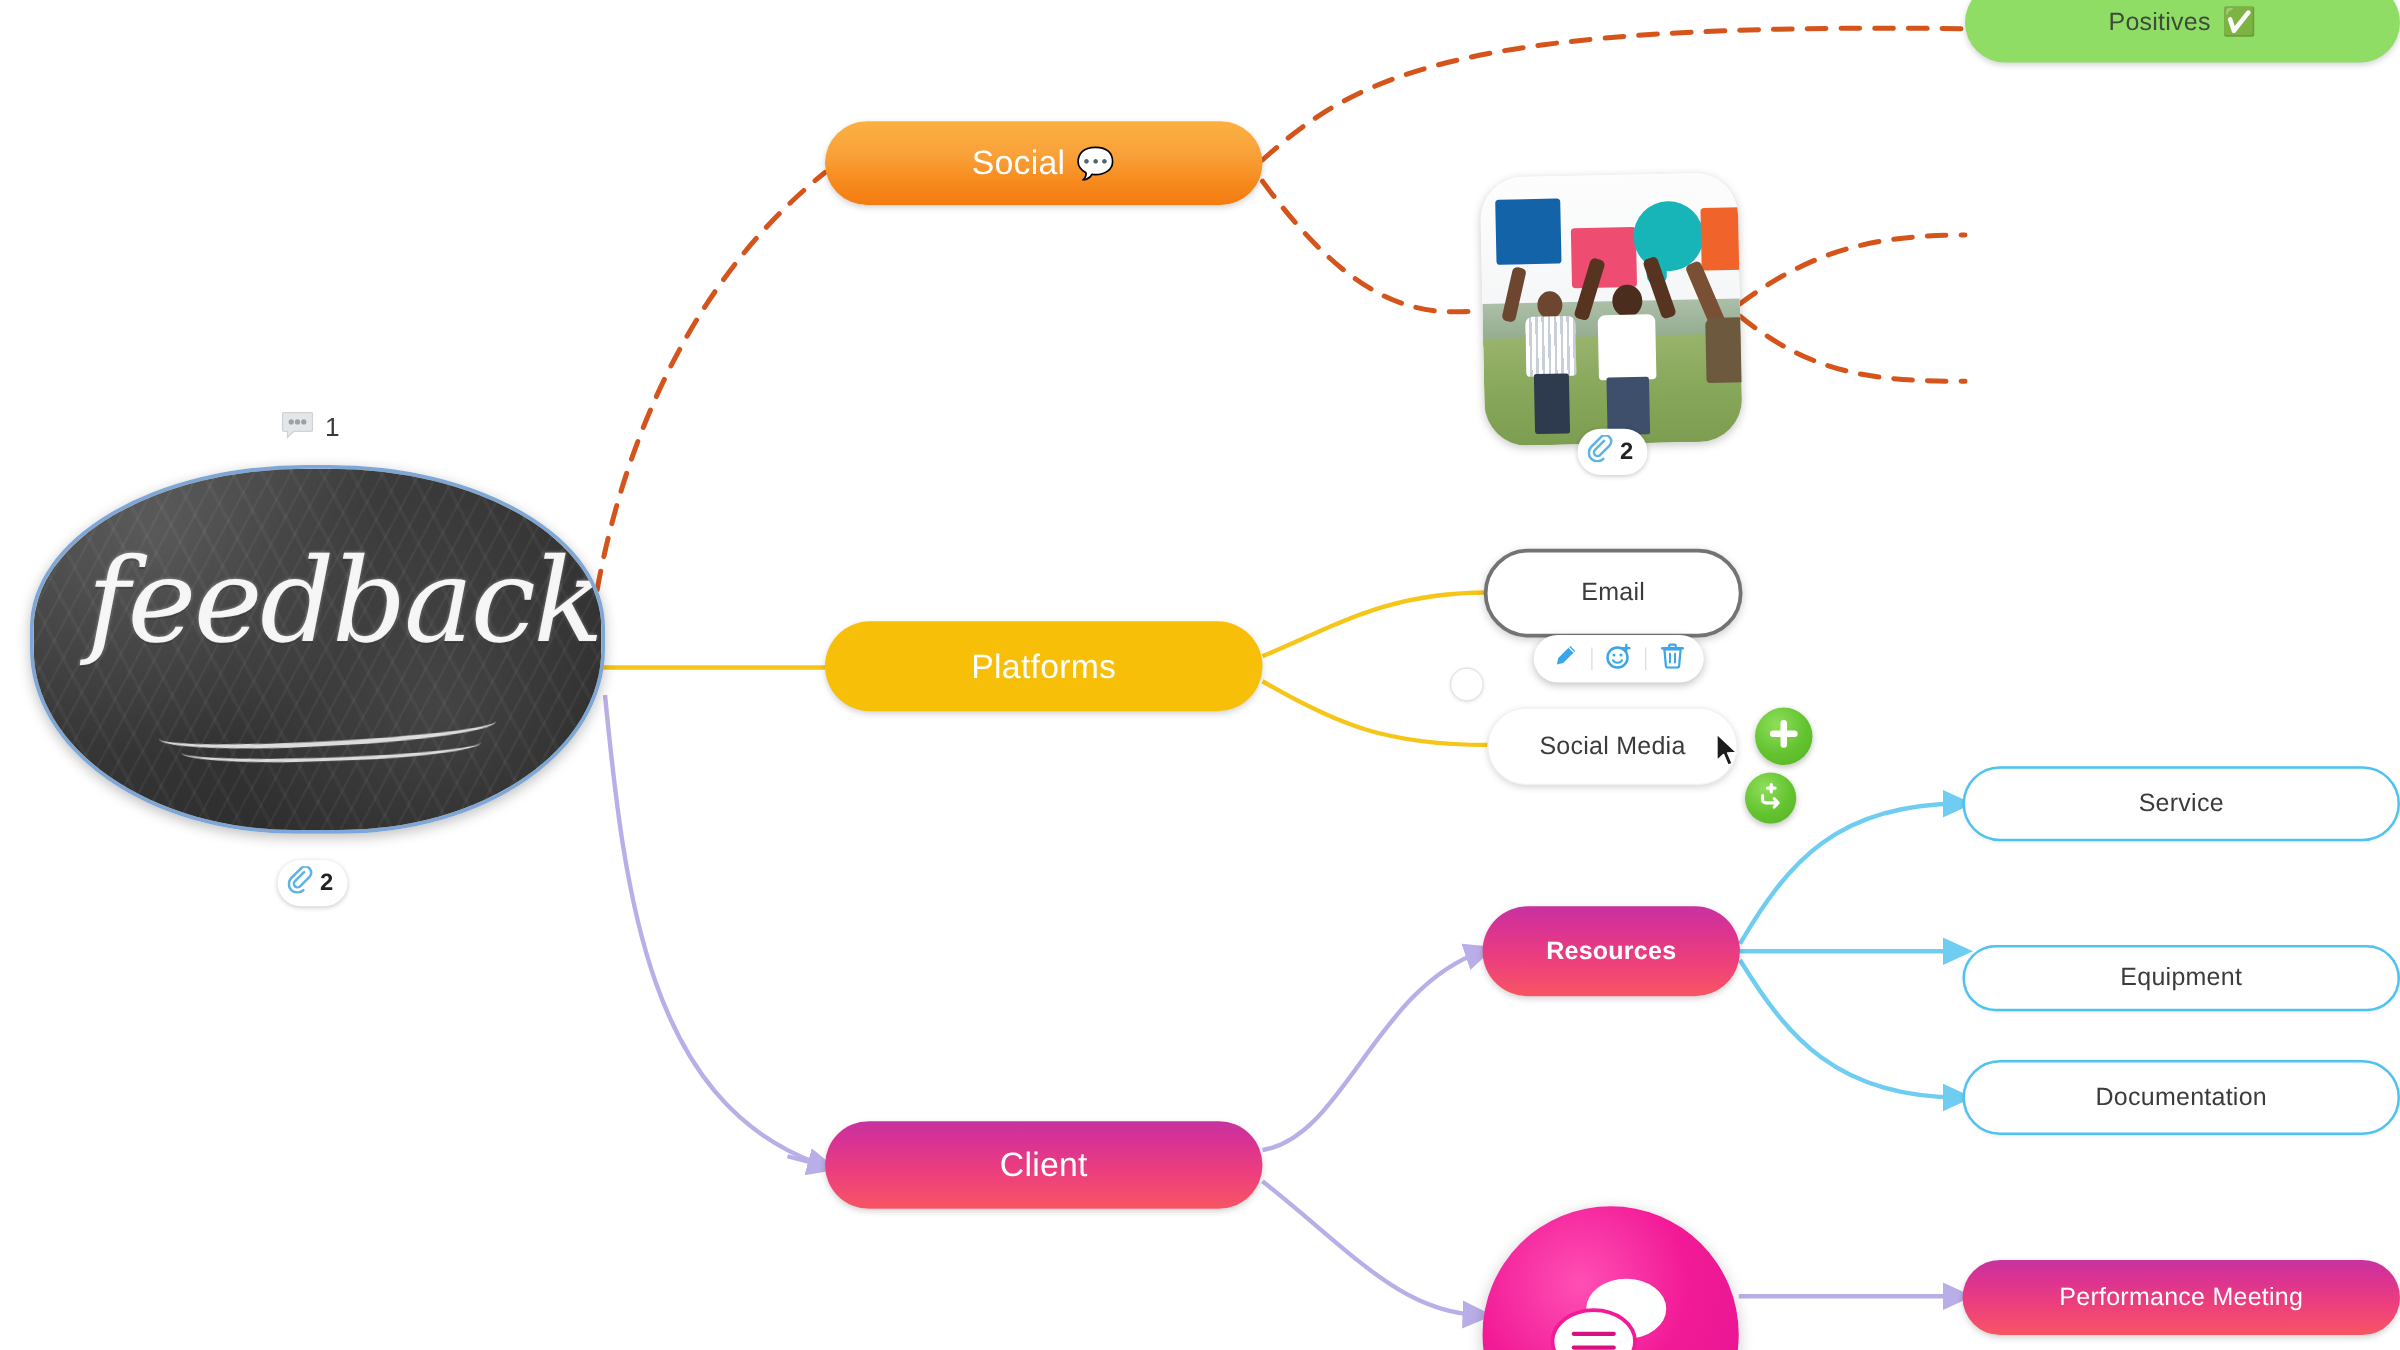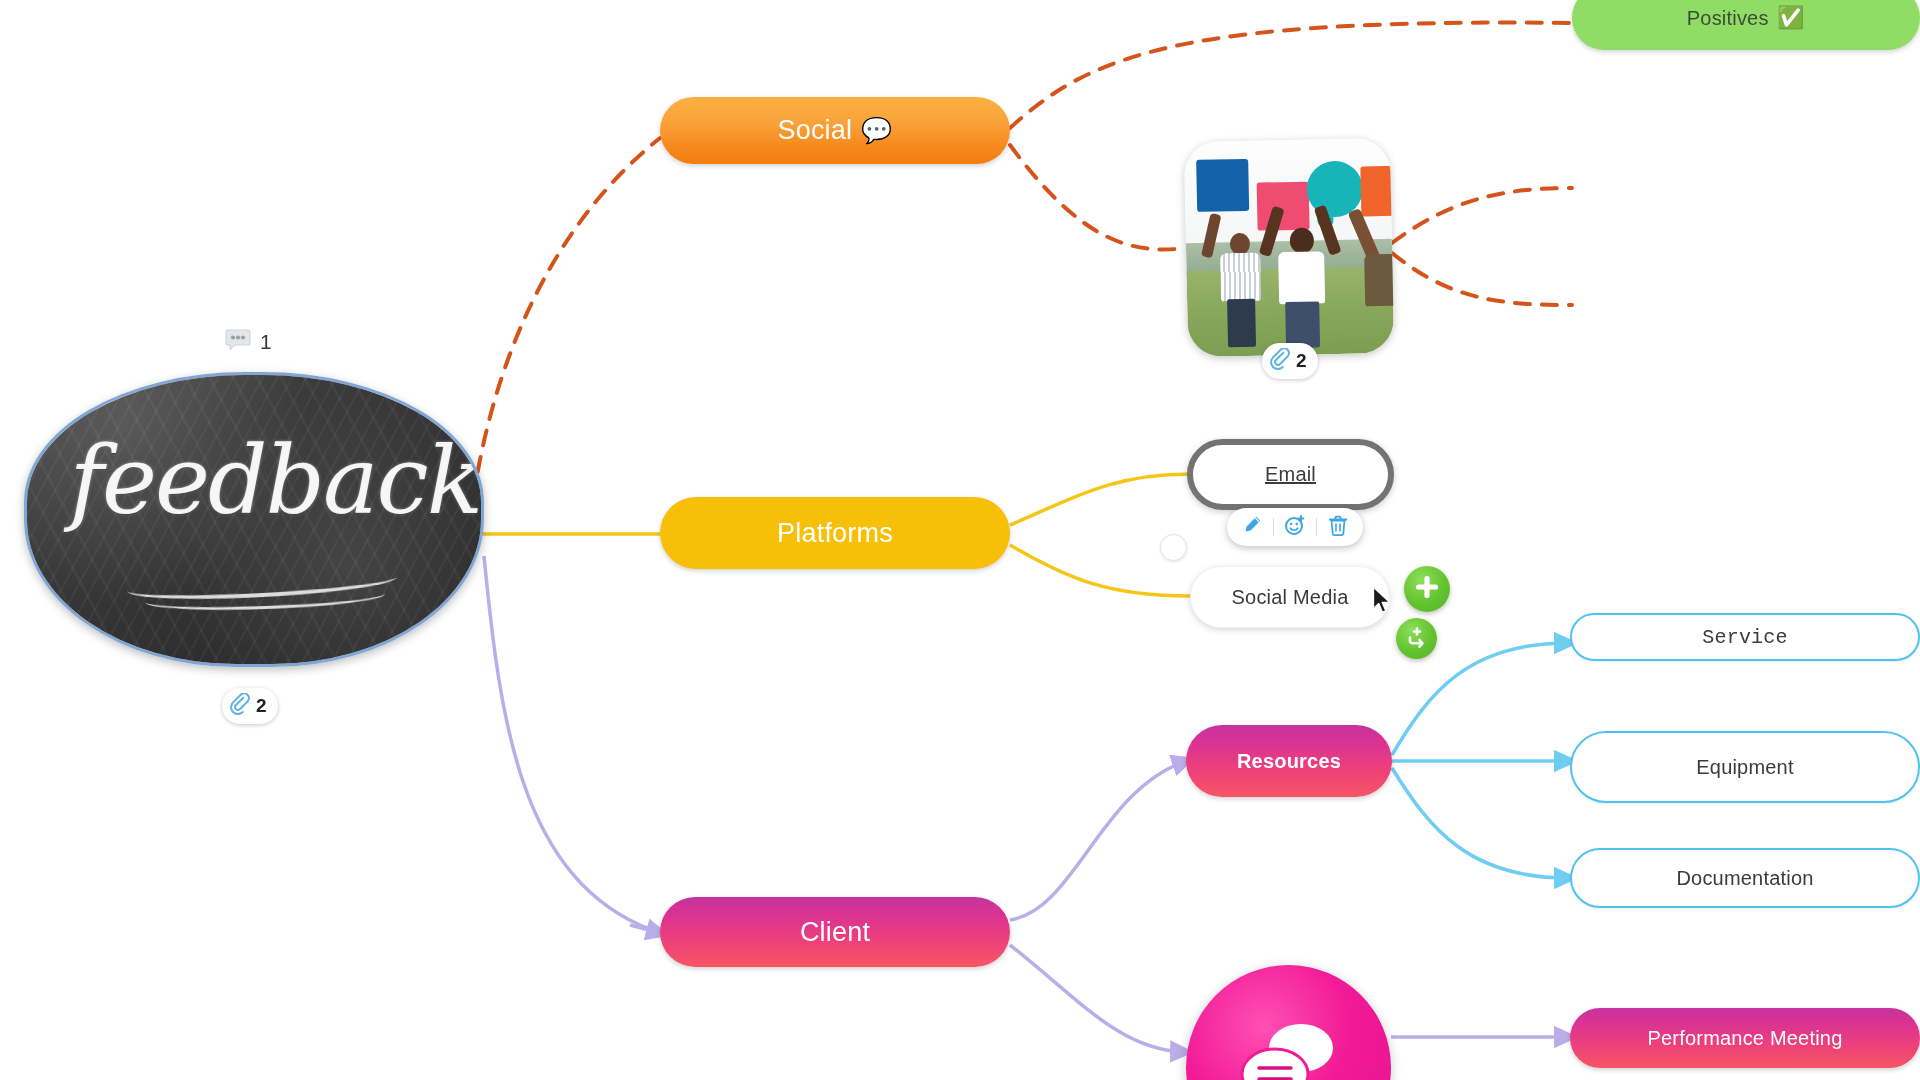--- a/index.html
+++ b/index.html
@@ -60,23 +60,22 @@
   .white-node {
     background: #ffffff;
     color: #3b3b3b;
     border-radius: 999px;
     box-shadow: 0 2px 6px rgba(0,0,0,.16);
     font-size: 20px;
   }
   .white-node.cyan { border: 2.5px solid #4ec3f0; box-shadow: 0 1px 3px rgba(0,0,0,.08); }
   .white-node.plain { border: 1px solid #f2f2f2; }
   .white-node.selected {
-    border: 6px solid #737373;
+    border: 3px solid #737373;
     box-shadow: 0 2px 7px rgba(0,0,0,.2);
-    text-decoration: underline;
   }
 
   
   #central-node {
     position: absolute;
     left: 24px; top: 372px;
     width: 460px; height: 295px;
     border-radius: 48% 48% 46% 46% / 44% 44% 50% 50%;
     overflow: visible;
     box-shadow: 0 3px 10px rgba(0,0,0,.25);
@@ -439,25 +438,25 @@
   </div>
 
   <div class="node pill lvl1 magenta-grad" style="left:660px; top:897px; width:350px; height:70px;">
     <span>Client</span>
   </div>
 
   <div class="node pill lvl2 magenta-grad" style="left:1186px; top:725px; width:206px; height:72px;font-weight:bold;">
     <span>Resources</span>
   </div>
 
-  <div class="node white-node cyan" style="left:1570px; top:613px; width:350px; height:48px;font-family:Liberation Mono, monospace;">
+  <div class="node white-node cyan" style="left:1570px; top:613px; width:350px; height:60px;">
     <span>Service</span>
   </div>
 
-  <div class="node white-node cyan" style="left:1570px; top:731px; width:350px; height:72px;">
+  <div class="node white-node cyan" style="left:1570px; top:756px; width:350px; height:53px;">
     <span>Equipment</span>
   </div>
 
   <div class="node white-node cyan" style="left:1570px; top:848px; width:350px; height:60px;">
     <span>Documentation</span>
   </div>
 
   <div id="chat-circle-node">
     <span>
       <svg width="108" height="90" viewBox="0 0 108 90">

